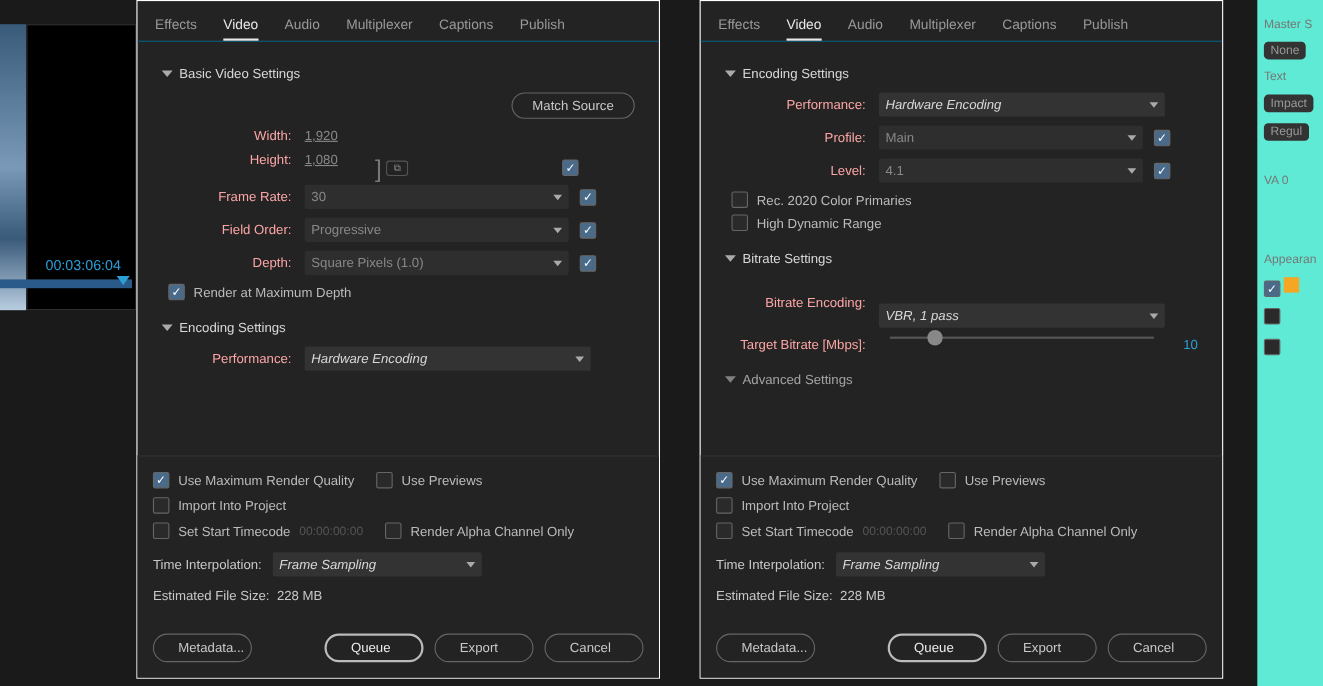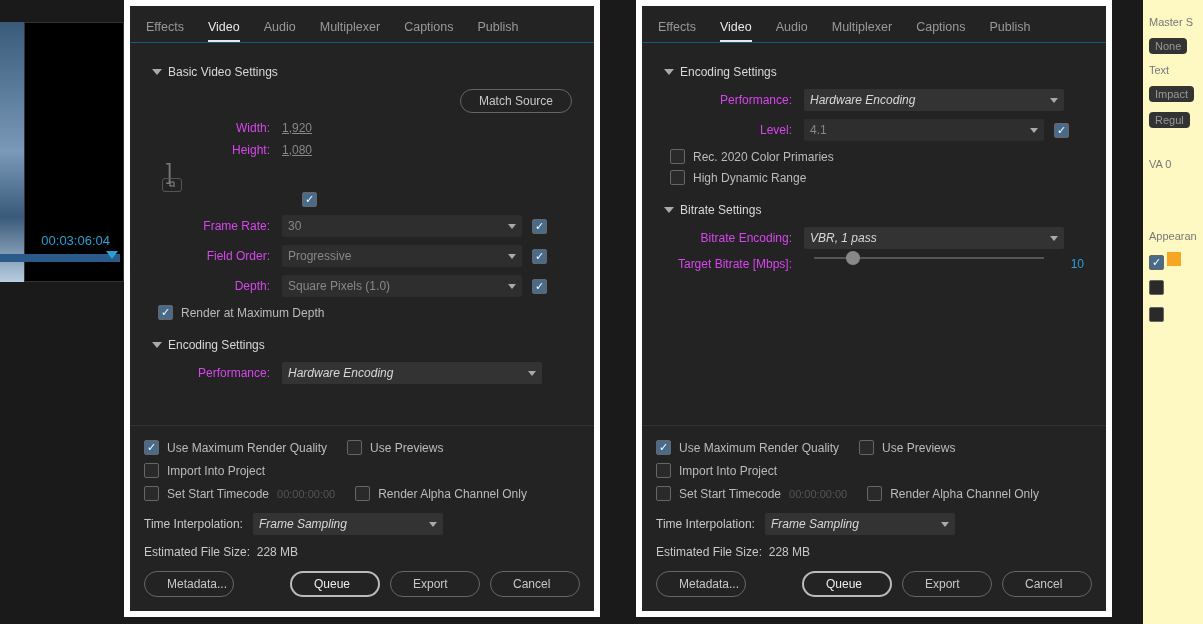--- a/index.html
+++ b/index.html
@@ -5,39 +5,39 @@
   * { box-sizing: border-box; margin: 0; padding: 0; font-family: -apple-system, "Segoe UI", sans-serif; }
   body { background: #1a1a1a; color: #c8c8c8; font-size: 12px; width: 1203px; height: 624px; overflow: hidden; position: relative; }
   .root { display: flex; width: 100%; height: 100%; }
   .thumb-strip { width: 24px; height: 260px; background: linear-gradient(#3a5a7a,#5a7a9a,#7a99b8,#3a5a7a,#b8cde0); margin-top: 20px; }
   .thumb-black { width: 100px; height: 260px; background: #000; margin-top: 20px; border: 1px solid #333; }
   .timeline-area { position: absolute; left: 0; bottom: 20px; width: 120px; }
   .timecode { color: #2a9fd6; font-size: 13px; margin-bottom: 6px; text-align: right; padding-right: 10px; }
   .timeline-bar { height: 8px; background: #2a5a8a; }
   .timeline-marker { width: 0; height: 0; border-left: 6px solid transparent; border-right: 6px solid transparent; border-top: 8px solid #2a9fd6; position: absolute; right: 2px; top: 18px; }
 
-  .panel { position: absolute; background: #232323; border: 6px solid #ffffff; display: flex; flex-direction: column; }
+  .panel { position: absolute; background: #232323; border: 1px solid #ffffff; display: flex; flex-direction: column; }
   #panel-left { left: 124px; top: 0; width: 476px; height: 617px; }
   #panel-right { left: 636px; top: 0; width: 476px; height: 617px; }
 
   .tabbar { display: flex; gap: 24px; padding: 8px 16px 0 16px; border-bottom: 1px solid #0a5f7a; }
   .tab { color: #999; padding: 6px 0; cursor: pointer; font-size: 12.5px; }
   .tab.active { color: #e8e8e8; border-bottom: 2px solid #e8e8e8; }
 
   .scroll-body { flex: 1; overflow-y: auto; padding: 14px 22px 8px 22px; position: relative; }
   .scroll-body::-webkit-scrollbar { width: 10px; }
   .scroll-body::-webkit-scrollbar-thumb { background: #555; border-radius: 4px; }
   .scroll-body::-webkit-scrollbar-track { background: #1a1a1a; }
 
   .section-head { display: flex; align-items: center; gap: 6px; margin: 8px 0 10px 0; color: #d8d8d8; }
   .chevron { width: 0; height: 0; border-left: 5px solid transparent; border-right: 5px solid transparent; border-top: 6px solid #aaa; }
 
   .btn-match { float: right; border: 1px solid #666; background: transparent; color: #c8c8c8; padding: 4px 18px; border-radius: 14px; font-size: 12px; cursor: pointer; }
   .row { display: flex; align-items: center; margin: 8px 0; }
-  .label { width: 120px; text-align: right; padding-right: 12px; color: #d946ef; }
+  .label { width: 120px; text-align: right; padding-right: 12px; color: #fca5a5; }
   .label-enc { width: 140px; }
   .val-input { width: 60px; background: transparent; border: none; color: #888; font-size: 12px; text-decoration: underline; }
   .link-bracket { color: #777; font-size: 22px; margin: 0 4px; line-height: 0.6; display: inline-block; }
   .link-icon { width: 20px; height: 14px; border: 1px solid #555; border-radius: 3px; font-size: 9px; text-align: center; color: #888; }
 
   .select-dd { background: #2e2e2e; color: #888; border: none; height: 22px; padding: 2px 6px; border-radius: 2px; position: relative; cursor: pointer; display: flex; align-items: center; justify-content: space-between; }
   .select-dd.enabled { color: #d8d8d8; background: #333; font-style: italic; }
   .select-dd.w240 { width: 240px; }
   .dd-caret { width: 0; height: 0; border-left: 4px solid transparent; border-right: 4px solid transparent; border-top: 5px solid #aaa; }
   .chk { width: 15px; height: 15px; border: 1px solid #666; border-radius: 2px; background: #2a2a2a; cursor: pointer; display: inline-flex; align-items: center; justify-content: center; }
@@ -49,26 +49,26 @@
   .slider-row { display: flex; align-items: flex-start; gap: 10px; }
   .slider-track { flex: 1; height: 2px; background: #555; position: relative; }
   .slider-thumb { width: 14px; height: 14px; border-radius: 50%; background: #888; position: absolute; top: -6px; left: 14%; }
   .slider-val { color: #2a9fd6; width: 30px; text-align: right; }
 
   .footer { border-top: 1px solid #333; padding: 10px 14px 14px 14px; background: #232323; }
   .footer .optrow { margin: 4px 0; }
   .footer .inline-group { display: flex; align-items: center; gap: 20px; flex-wrap: wrap; }
   .tc-ghost { color: #555; font-size: 11px; }
   .dd-footer { width: 190px; }
-  .est { margin: 10px 0 12px 0; }
+  .est { margin: 10px 0 28px 0; }
   .btn-row { display: flex; gap: 10px; }
   .oval-btn { flex: none; border: 1px solid #666; background: transparent; color: #c8c8c8; padding: 4px 22px; border-radius: 14px; font-size: 12px; cursor: pointer; width: 90px; text-align: left; }
   .oval-btn.primary { border: 2px solid #bbb; color: #eee; }
 
-  .right-extras { position: absolute; right: 0; top: 0; width: 60px; height: 100%; background: #fef9c3; padding: 6px; font-size: 11px; color: #777; }
+  .right-extras { position: absolute; right: 0; top: 0; width: 60px; height: 100%; background: #5eead4; padding: 6px; font-size: 11px; color: #777; }
   .re-item { margin: 10px 0; }
   .re-btn { background: #333; color: #999; padding: 2px 6px; border-radius: 4px; display: inline-block; }
   .accent-sq { width: 14px; height: 14px; background: #f5a623; display: inline-block; }
 </style>
 </head>
 <body>
 
 <div class="root">
   <div style="position:absolute; left:0; top:2px; width:124px;">
     <div style="display:flex;">
@@ -93,21 +93,21 @@
     </div>
 
     <div class="scroll-body">
       <div class="section-head">
         <span class="chevron"></span>
         <span>Basic Video Settings</span>
       </div>
       <button class="btn-match">Match Source</button>
       <div style="clear:both;"></div>
 
-      <div style="display:flex; align-items:flex-start; margin-left:10px;flex-direction:column;">
+      <div style="display:flex; align-items:flex-end; margin-left:10px;">
         <div>
           <div class="row">
               <span class="label">Width:</span>
               <span class="val-input">1,920</span>
             </div>
           <div class="row">
               <span class="label">Height:</span>
               <span class="val-input">1,080</span>
             </div>
         </div>
@@ -219,20 +219,28 @@
         <span>Encoding Settings</span>
       </div>
       <div class="row">
           <span class="label label-enc">Performance:</span>
         <div class="select-dd enabled" style="width:260px;">
             <span>Hardware Encoding</span>
             <span class="dd-caret"></span>
           </div>
       </div>
       <div class="row">
+          <span class="label label-enc">Profile:</span>
+        <div class="select-dd" style="width:240px;">
+            <span>Main</span>
+            <span class="dd-caret"></span>
+          </div>
+        <span class="chk on" style="margin-left:10px;"></span>
+      </div>
+      <div class="row">
           <span class="label label-enc">Level:</span>
         <div class="select-dd" style="width:240px;">
             <span>4.1</span>
             <span class="dd-caret"></span>
           </div>
         <span class="chk on" style="margin-left:10px;"></span>
       </div>
       <div class="optrow">
           <span class="chk"></span>
           <span>Rec. 2020 Color Primaries</span>
@@ -241,33 +249,37 @@
           <span class="chk"></span>
           <span>High Dynamic Range</span>
         </div>
 
       <div class="section-head" style="margin-top:18px;">
         <span class="chevron"></span>
         <span>Bitrate Settings</span>
       </div>
       <div class="row">
           <span class="label label-enc">Bitrate Encoding:</span>
-        <div class="select-dd enabled" style="width:260px;">
+        <div class="select-dd enabled" style="width:260px;margin-top:24px;">
             <span>VBR, 1 pass</span>
             <span class="dd-caret"></span>
           </div>
       </div>
       <div class="row slider-row">
           <span class="label label-enc">Target Bitrate [Mbps]:</span>
         <div class="slider-track">
             <div class="slider-thumb"></div>
           </div>
         <span class="slider-val">10</span>
       </div>
 
+      <div class="section-head" style="margin-top:18px; opacity:.7;">
+        <span class="chevron"></span>
+        <span>Advanced Settings</span>
+      </div>
     </div>
 
     <div class="footer">
       <div class="inline-group">
         <div class="optrow">
             <span class="chk on"></span>
             <span>Use Maximum Render Quality</span>
           </div>
         <div class="optrow">
             <span class="chk"></span>

